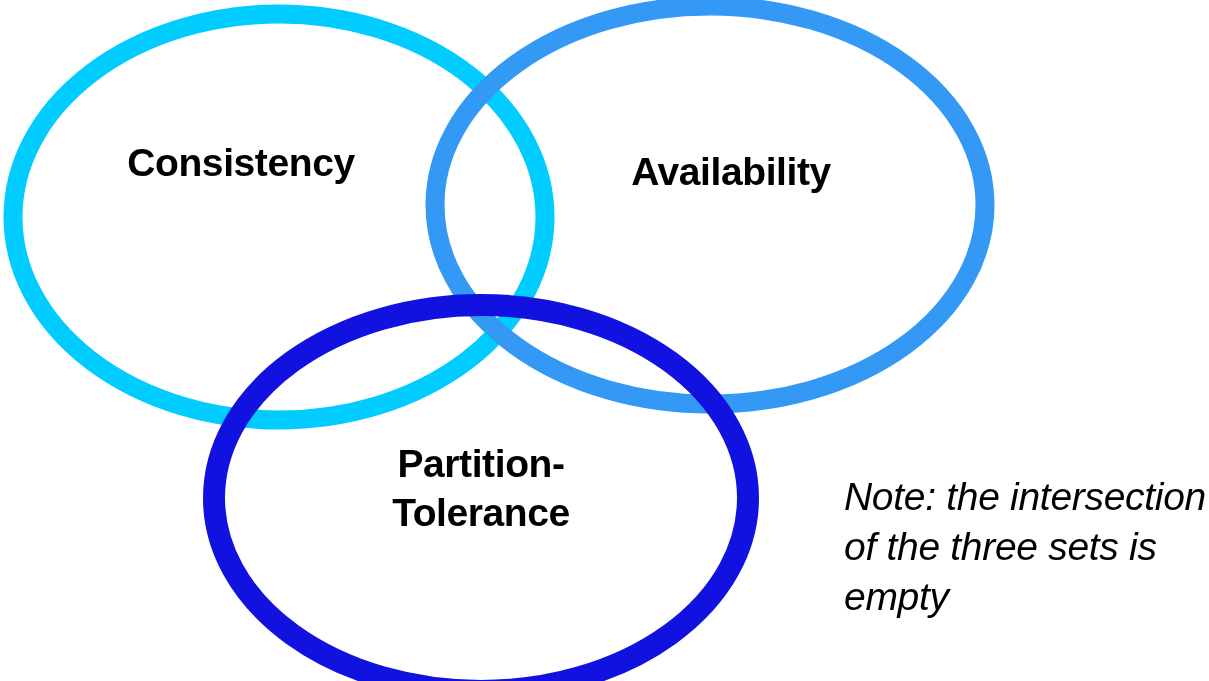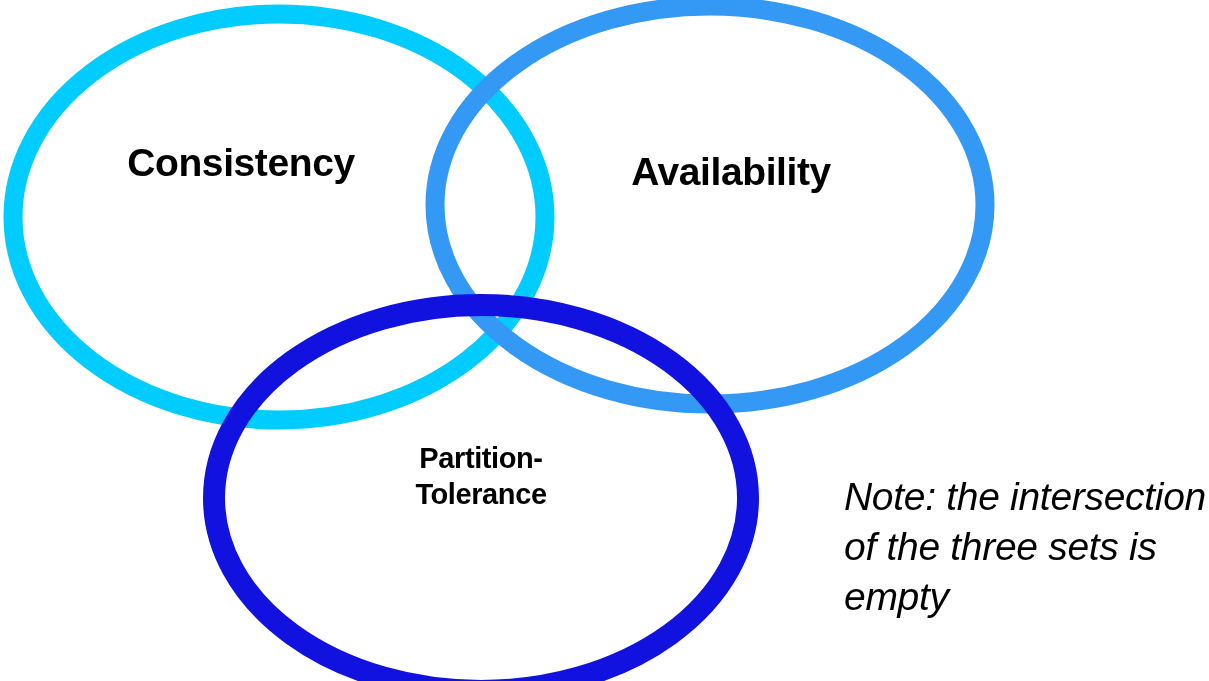--- a/index.html
+++ b/index.html
@@ -47,21 +47,21 @@
   #label-availability {
     left: 592px;
     top: 151px;
     width: 278px;
     font-size: 39px;
   }
   #label-partition-tolerance {
     left: 331px;
     top: 440px;
     width: 300px;
-    font-size: 29px;
+    font-size: 39px;
     line-height: 1.25;
   }
   #note-text {
     position: absolute;
     left: 844px;
     top: 472px;
     width: 404px;
     font-family: "Liberation Sans", sans-serif;
     font-style: italic;
     font-weight: normal;

